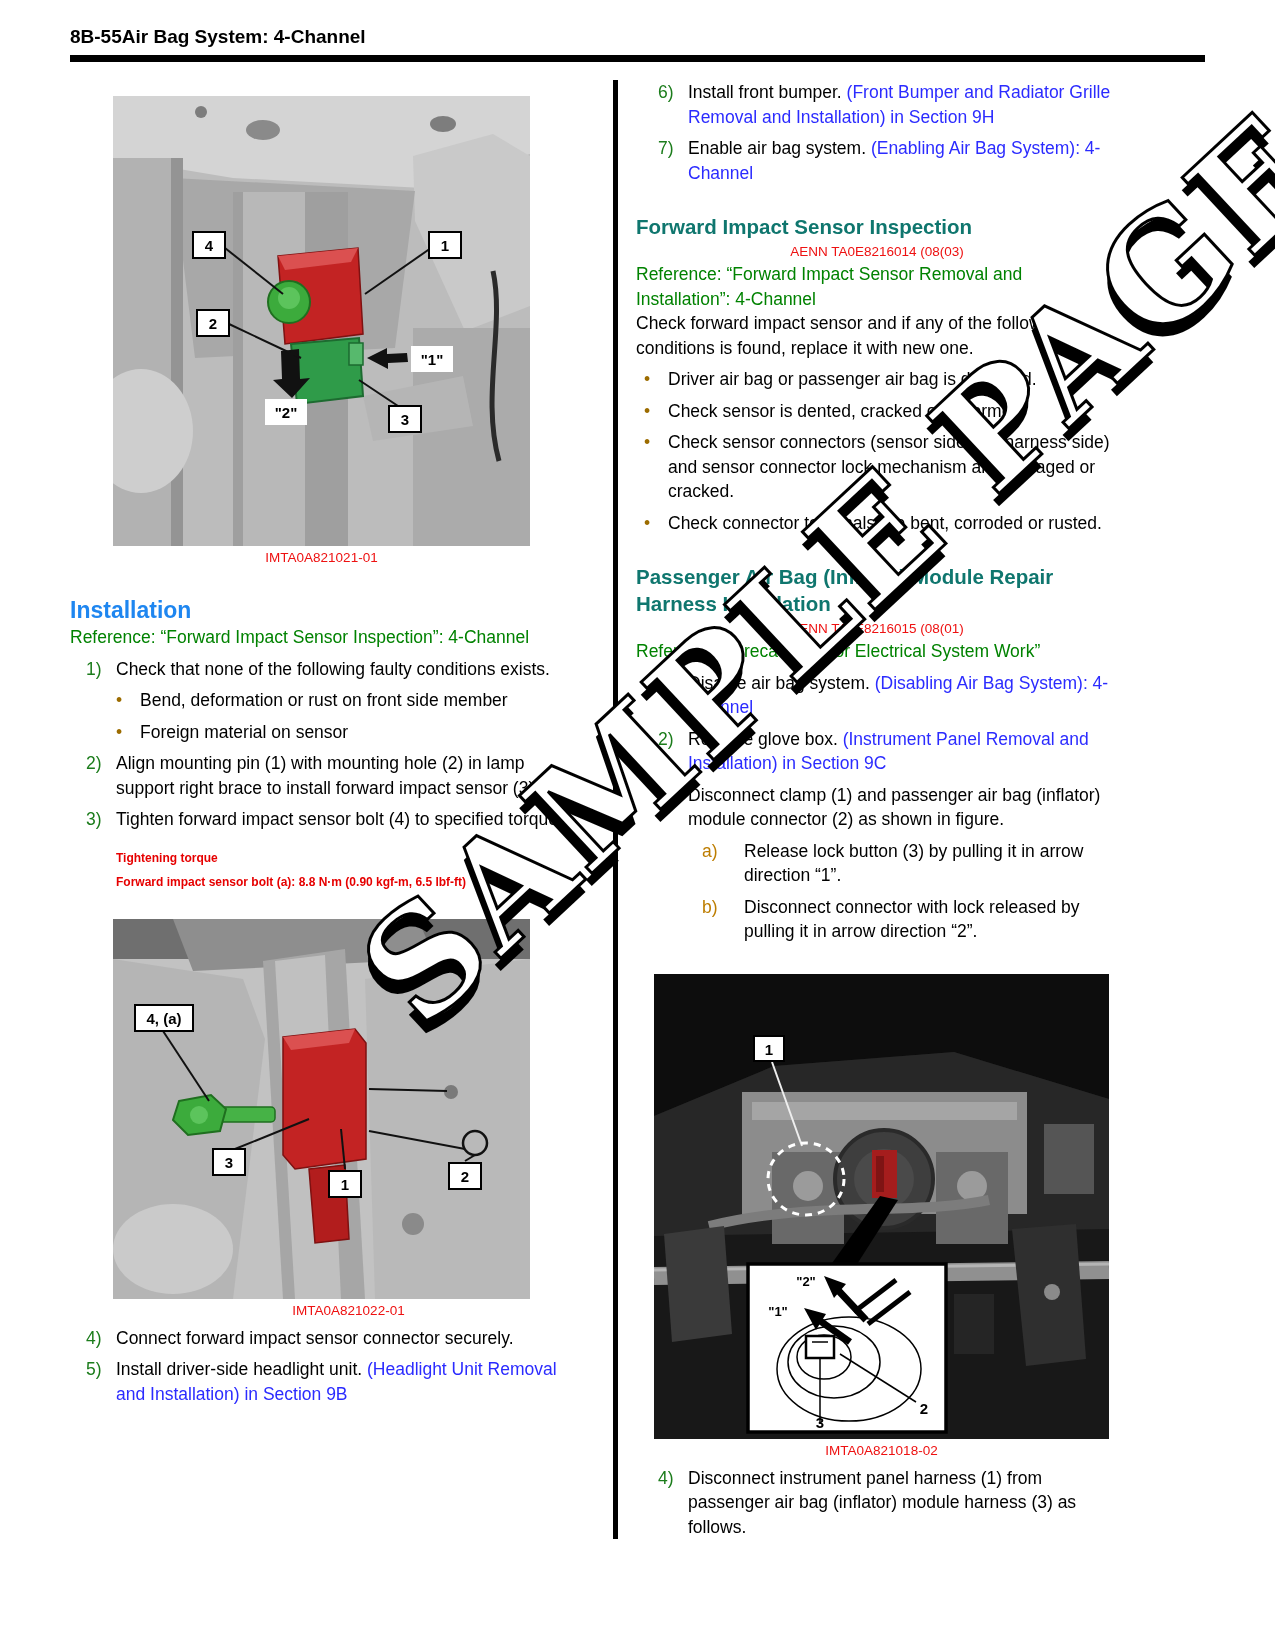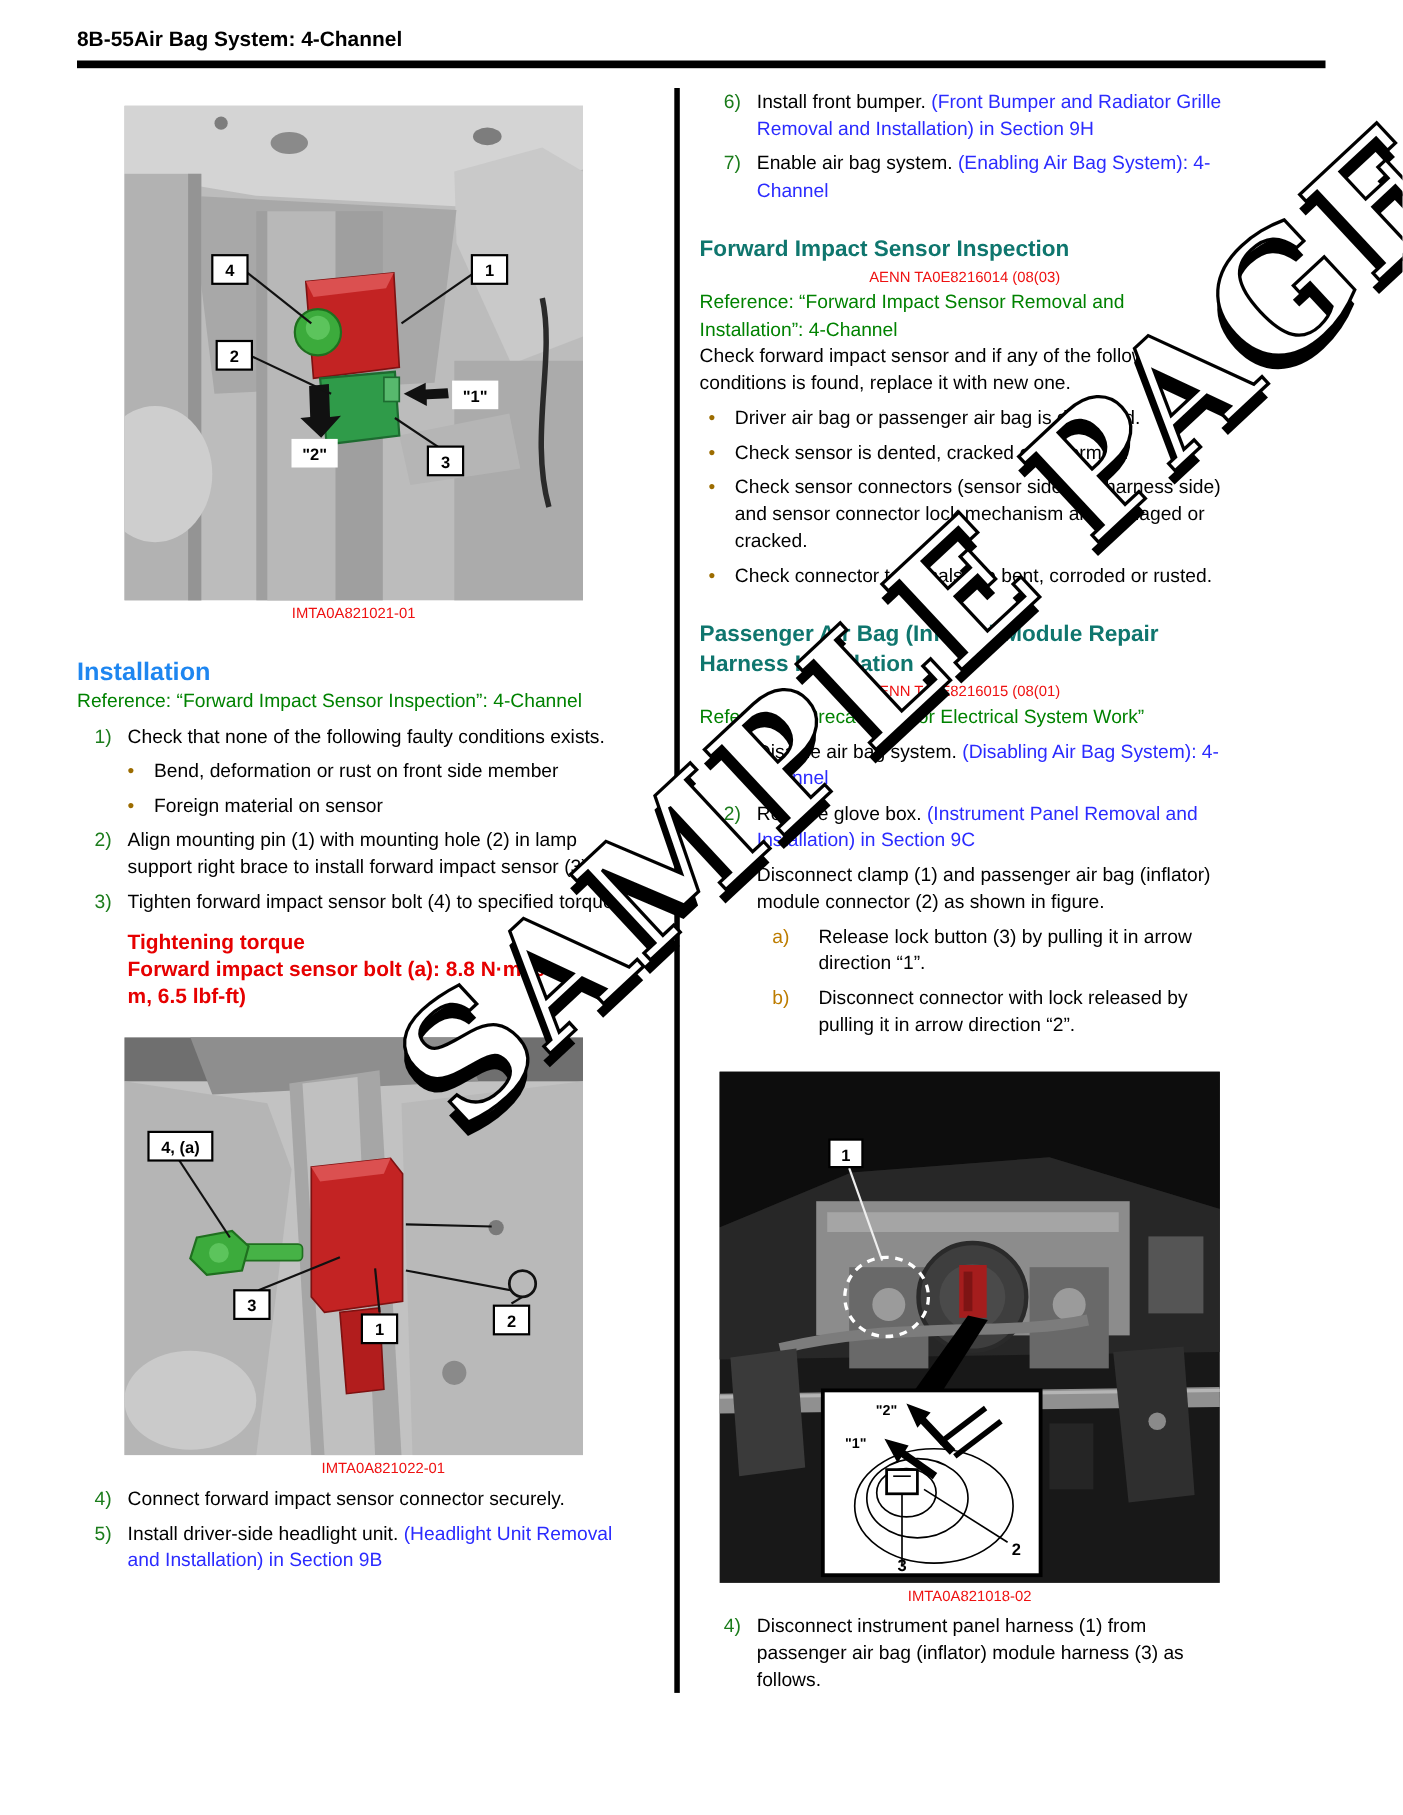--- a/index.html
+++ b/index.html
@@ -34,21 +34,21 @@
   .step.sub { margin-left:44px; }
   .step.sub .num { flex:0 0 42px; color:#bd7d00; }
 
   .bullet { display:flex; margin-top:7px; }
   .bullet .dot { flex:0 0 24px; color:#9c6c00; }
   .col-left  .bullet { margin-left:46px; }
   .col-right .bullet { margin-left:8px; }
 
   .link { color:#2b2bff; cursor:pointer; }
 
-  .torque { margin:14px 0 0 46px; color:#e60000; font-weight:bold; font-size:19px; line-height:24.5px; }
+  .torque { margin:14px 0 0 46px; color:#e60000; font-weight:bold; font-size:12px; line-height:24.5px; }
 
   .figwrap { position:relative; }
   .figwrap svg { display:block; }
   .fig-left  { margin-left:43px; width:417px; margin-top:16px; }
   .fig-left2 { margin-left:43px; width:471px; margin-top:24px; }
   .fig-right { margin-left:18px; width:455px; margin-top:30px; }
 
   .callout-text { font-weight:bold; font-size:15px; font-family:"Liberation Sans",sans-serif; }
   .inset-label  { font-weight:bold; font-size:13px; font-family:"Liberation Sans",sans-serif; }
 

